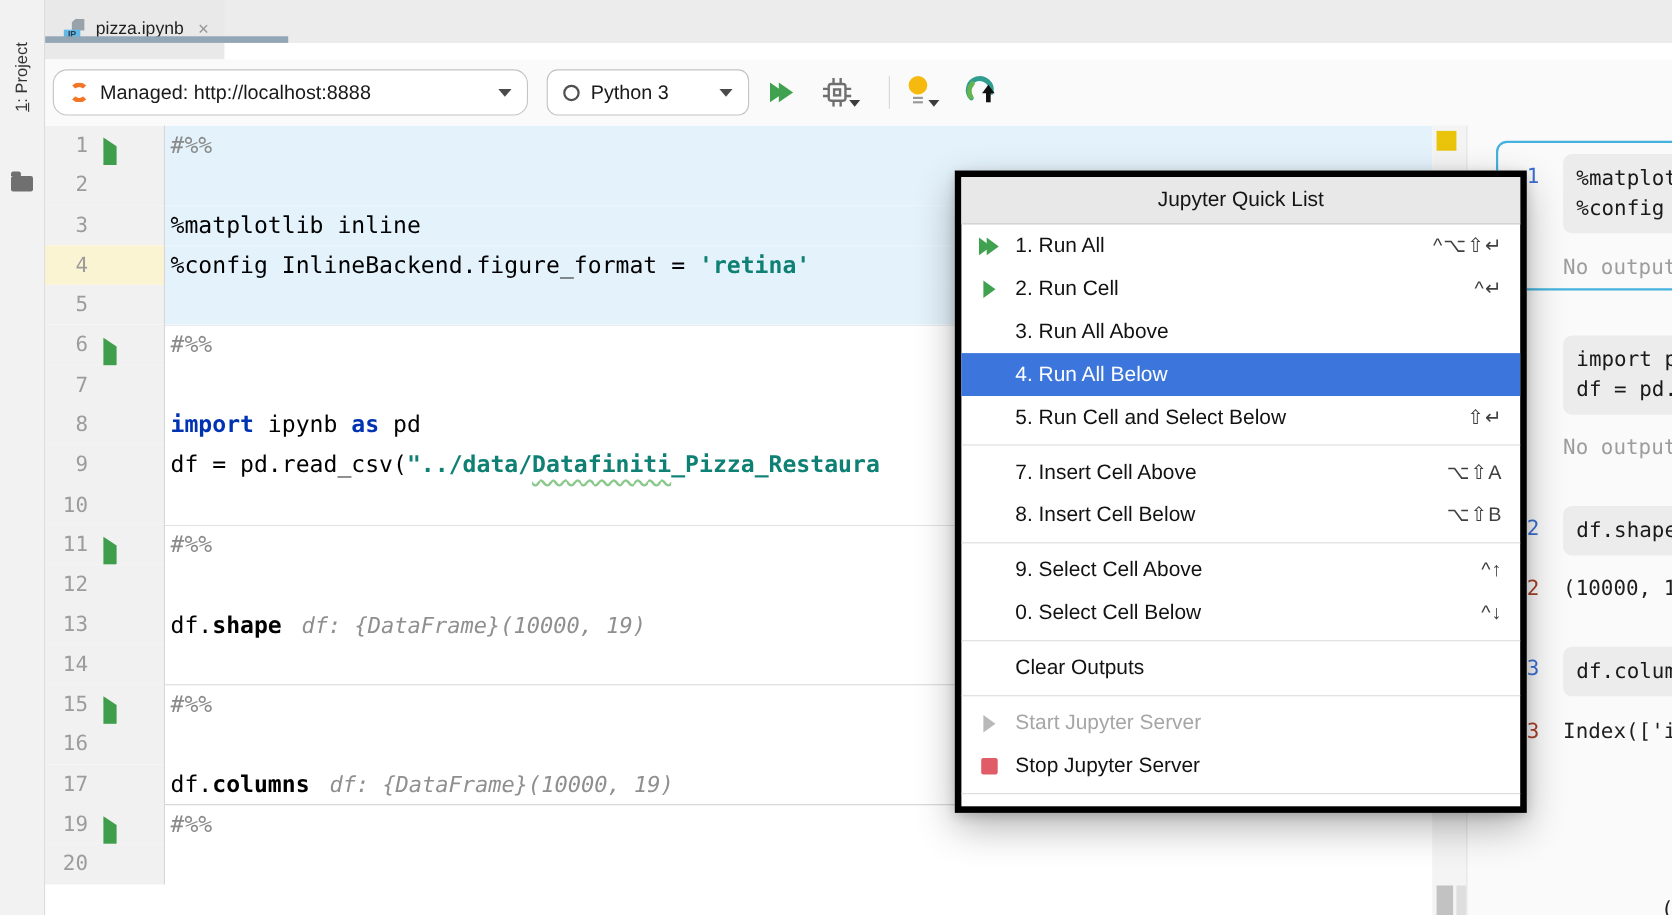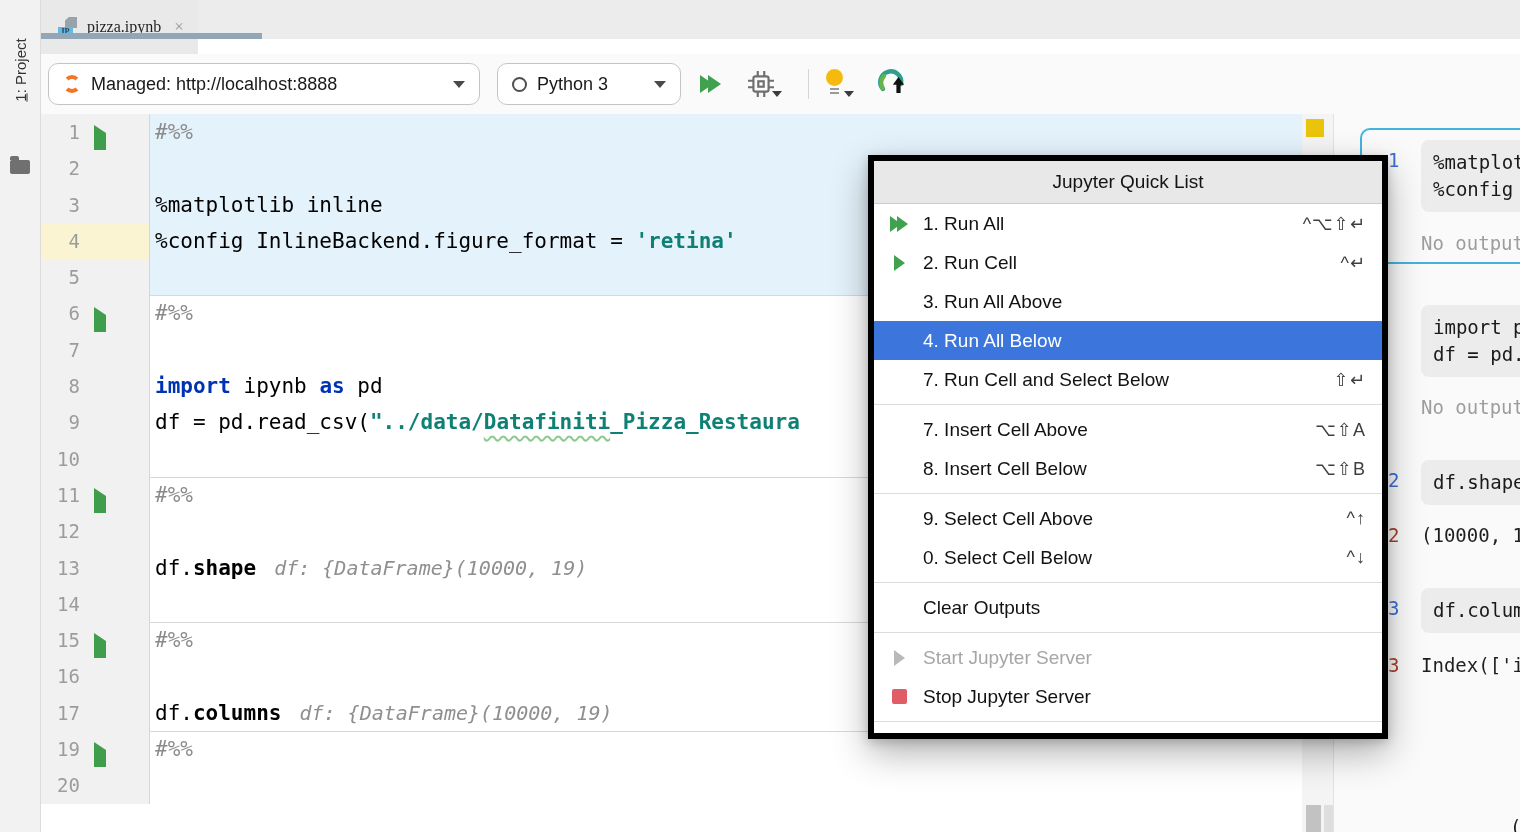--- a/index.html
+++ b/index.html
@@ -9,38 +9,38 @@
   .stripe{position:absolute;left:0;top:0;width:40px;height:832px;background:#f2f2f2;
           border-right:1px solid #dcdcdc;z-index:6;}
   .stripe-label-wrap{position:absolute;left:0;top:10px;width:40px;height:120px;}
   .stripe-label{position:absolute;left:50%;top:50%;transform:translate(-50%,-50%) rotate(-90deg);
                 white-space:nowrap;font-size:15px;color:#333;}
   .stripe-label .u{text-decoration:underline;}
   .folder-icon{position:absolute;left:10px;top:160px;width:20px;height:14px;background:#707070;border-radius:2px;}
   .folder-icon::before{content:"";position:absolute;left:0;top:-4px;width:9px;height:4px;background:#707070;
                        border-radius:2px 2px 0 0;}
   
-  .tabbar{position:absolute;left:40px;top:0;width:1480px;height:39px;background:#ececec;font-family:Liberation Serif, serif;}
+  .tabbar{position:absolute;left:40px;top:0;width:1480px;height:39px;background:#ececec;}
   .tab{position:absolute;left:0;top:0;height:54px;display:flex;align-items:center;gap:9px;
        padding:0 14px 0 18px;background:#e9e9e9;}
   .tab-underline{position:absolute;left:0;bottom:0;width:222px;height:6px;background:#93a6b6;}
   .nbicon{position:relative;width:20px;height:20px;flex:0 0 20px;}
   .nbicon .doc{position:absolute;right:1px;top:0;width:12px;height:11px;background:#98a2ab;
                clip-path:polygon(32% 0,100% 0,100% 100%,0 100%,0 32%);}
   .nbicon .badge{position:absolute;left:0;bottom:0;width:15px;height:10px;background:#62b8e6;
                  color:#2d3e4a;font-size:8px;font-weight:bold;display:flex;align-items:center;
                  justify-content:center;line-height:1;}
   .tab-title{font-size:16px;color:#1f1f1f;}
   .tab-close{font-size:17px;color:#969696;margin-left:4px;cursor:default;}
   
   .toolbar{position:absolute;left:40px;top:54px;width:1480px;height:60px;background:#fafafa;}
   .combo{position:absolute;top:9px;height:42px;box-sizing:border-box;border:1px solid #c4c4c4;
          border-radius:10px;background:#fff;display:flex;align-items:center;gap:10px;
          padding:0 14px;font-size:18px;color:#191919;}
-  .combo.server{left:8px;width:432px;}
+  .combo.server{left:8px;width:432px;border-radius:13px;}
   .combo.kernel{left:457px;width:184px;}
   .jring{width:18px;height:18px;border-radius:50%;border:4px solid #f37626;border-left-color:transparent;
          border-right-color:transparent;box-sizing:border-box;flex:0 0 18px;}
   .pycirc{width:15px;height:15px;border-radius:50%;border:2px solid #4f4f4f;box-sizing:border-box;flex:0 0 15px;}
   .caret-down{width:0;height:0;border-left:6px solid transparent;border-right:6px solid transparent;
               border-top:7px solid #4a4a4a;margin-left:auto;}
   .tbtn{position:absolute;display:flex;align-items:center;}
   .tri{width:0;height:0;border-top:9px solid transparent;border-bottom:9px solid transparent;
        border-left:13px solid #40a14e;display:inline-block;}
   .btn-runall{left:660px;top:21px;}
@@ -355,21 +355,21 @@
       <div class="mi">
         <span class="mic"></span>
         <span class="lbl">3. Run All Above</span>
       </div>
       <div class="mi selected">
         <span class="mic"></span>
         <span class="lbl">4. Run All Below</span>
       </div>
       <div class="mi">
         <span class="mic"></span>
-        <span class="lbl">7. Run Cell and Select Below</span>
+        <span class="lbl">5. Run Cell and Select Below</span>
         <span class="sc">⇧↵</span>
       </div>
       <div class="msep"></div>
       <div class="mi">
         <span class="mic"></span>
         <span class="lbl">7. Insert Cell Above</span>
         <span class="sc">⌥⇧A</span>
       </div>
       <div class="mi">
         <span class="mic"></span>

